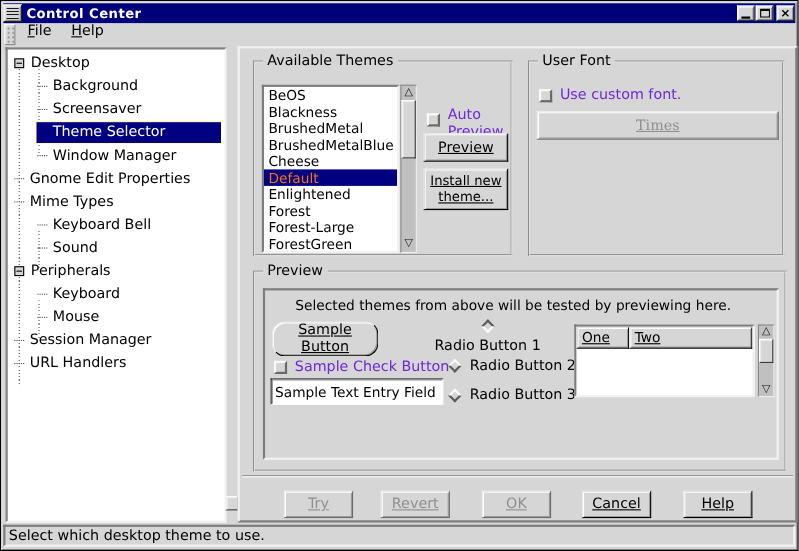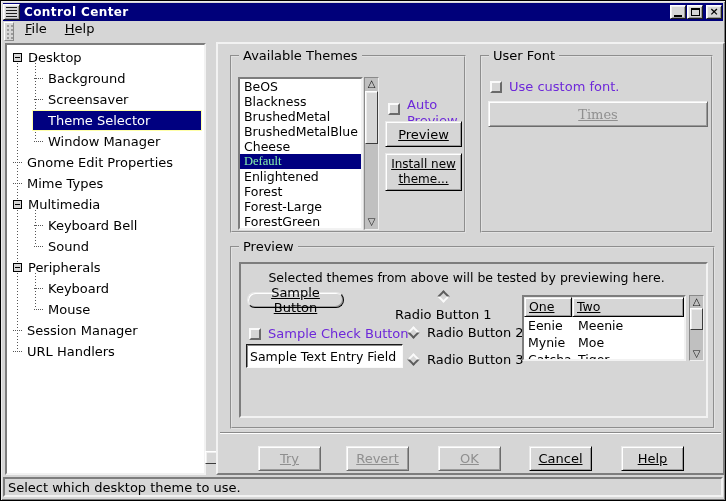--- a/index.html
+++ b/index.html
@@ -48,21 +48,21 @@
     border:2px solid;border-color:#f2f2f2 #7d7d7d #7d7d7d #f2f2f2;}
   .frame{position:absolute;border:2px groove #e2e2e2;}
   .legend{position:absolute;top:-9px;left:7px;background:var(--background);padding:0 4px;font-size:13px;color:#000;white-space:nowrap;}
   
   .btn{background:var(--background);border:1px solid;border-color:#e8e8e8 #000 #000 #e8e8e8;
     box-shadow:inset 1px 1px 0 #fff, inset -1px -1px 0 #9a9a9a;
     display:flex;align-items:center;justify-content:center;font-size:13px;color:#000;text-align:center;text-decoration:underline;}
   .btn.dim{color:#8f8f8f;border-color:#f0f0f0 #6b6b6b #6b6b6b #f0f0f0;}
   .listbox{background:#fff;border:2px solid;border-color:#7d7d7d #f2f2f2 #f2f2f2 #7d7d7d;overflow:hidden;}
   .list-item{height:15px;line-height:15px;font-size:12.5px;padding-left:4px;color:#000;white-space:nowrap;}
-  .list-item.selected{background:var(--selection);color:#86efac;font-family:Liberation Serif, serif;}
+  .list-item.selected{background:var(--selection);color:#f97316;}
   .cb{width:12px;height:12px;flex:none;background:var(--background);border:2px solid;border-color:#fafafa #6a6a6a #6a6a6a #fafafa;}
   .cb-row{position:absolute;display:flex;align-items:flex-start;gap:7px;font-size:13px;color:#6d28d9;}
   .diamond{width:9px;height:9px;flex:none;transform:rotate(45deg);background:var(--background);
     border:2px solid;border-color:#fafafa #5c5c5c #5c5c5c #fafafa;margin:0 3px;}
   .radio-row.selected .diamond{border-color:#5c5c5c #fafafa #fafafa #5c5c5c;}
   .radio-row{position:absolute;display:flex;align-items:center;gap:6px;font-size:13px;color:#000;}
   .sb{position:absolute;width:15px;background:#c0c0c0;border:1px solid;border-color:#8a8a8a #efefef #efefef #8a8a8a;}
   .sb-arrow{position:absolute;left:0;right:0;text-align:center;font-size:10px;line-height:12px;height:13px;color:#111;}
   .sb-up{top:0;} .sb-down{bottom:0;}
   .sb-thumb{position:absolute;left:0;width:13px;background:var(--background);
@@ -165,27 +165,20 @@
           </span>
         </div>
         <div class="tree-row">
           <span class="sp0"></span>
           <span class="row-body">
             <span class="dash"></span>
             <span class="nowrap">Mime Types</span>
           </span>
         </div>
         <div class="tree-row">
-          <span class="sp0"></span>
-          <span class="row-body">
-            <span class="expander"></span>
-            <span class="nowrap">Multimedia</span>
-          </span>
-        </div>
-        <div class="tree-row">
           <span class="sp1"></span>
           <span class="row-body">
             <span class="dash"></span>
             <span class="nowrap">Keyboard Bell</span>
           </span>
         </div>
         <div class="tree-row">
           <span class="sp1"></span>
           <span class="row-body">
             <span class="dash"></span>
@@ -268,21 +261,21 @@
         <span class="cb"></span>
         <span class="nowrap">Use custom font.</span>
       </div>
       <div class="btn dim" style="position:absolute;left:6px;top:44px;width:220px;height:26px;font-family:'DejaVu Serif',serif;">Times</div>
     </div>
 
     <div class="frame" style="left:12px;top:202px;width:485px;height:183px;">
       <span class="legend">Preview</span>
       <div class="inset" style="left:7px;top:14px;width:469px;height:156px;">
         <div style="position:absolute;left:0;right:14px;top:6px;text-align:center;font-size:12.5px;color:#000;" class="nowrap">Selected themes from above will be tested by previewing here.</div>
-        <div class="btn" style="position:absolute;left:6px;top:28px;width:97px;height:16px;border-radius:12px;">Sample Button</div>
+        <div class="btn" style="position:absolute;left:6px;top:28px;width:97px;height:32px;border-radius:12px;">Sample Button</div>
         <div class="cb-row" style="left:8px;top:62px;align-items:center;">
           <span class="cb"></span>
           <span class="nowrap">Sample Check Button</span>
         </div>
         <input class="entry" style="left: 5px; top: 80px; width: 157px; height: 24px;" value="Sample Text Entry Field">
         <div id="radio-col">
             <div class="radio-row selected" style="left: 154px; top: 28px; flex-direction: column;">
               <span class="diamond"></span>
               <span class="nowrap">Radio Button 1</span>
             </div>
@@ -293,34 +286,20 @@
             <div class="radio-row" style="left: 165px; top: 88px;">
               <span class="diamond"></span>
               <span class="nowrap">Radio Button 3</span>
             </div>
           </div>
         <div id="ptable" style="left:281px;top:31px;width:164px;height:66px;">
           <div class="thead" id="ptable-head">
               <div class="btn th" style="width: 48px;">One</div>
               <div class="btn th" style="width: 112px;">Two</div>
             </div>
-          <div class="trows" id="ptable-rows">
-              <div class="trow">
-                <span class="td1">Eenie</span>
-                <span class="td2">Meenie</span>
-              </div>
-              <div class="trow">
-                <span class="td1">Mynie</span>
-                <span class="td2">Moe</span>
-              </div>
-              <div class="trow">
-                <span class="td1">Catcha</span>
-                <span class="td2">Tiger</span>
-              </div>
-            </div>
         </div>
         <div class="sb" style="left:448px;top:31px;height:66px;">
           <div class="sb-arrow sb-up" style="height:12px;">△</div>
           <div class="sb-thumb" style="top:12px;height:22px;"></div>
           <div class="sb-arrow sb-down" style="height:12px;">▽</div>
         </div>
       </div>
     </div>
 
     <div id="hline"></div>

